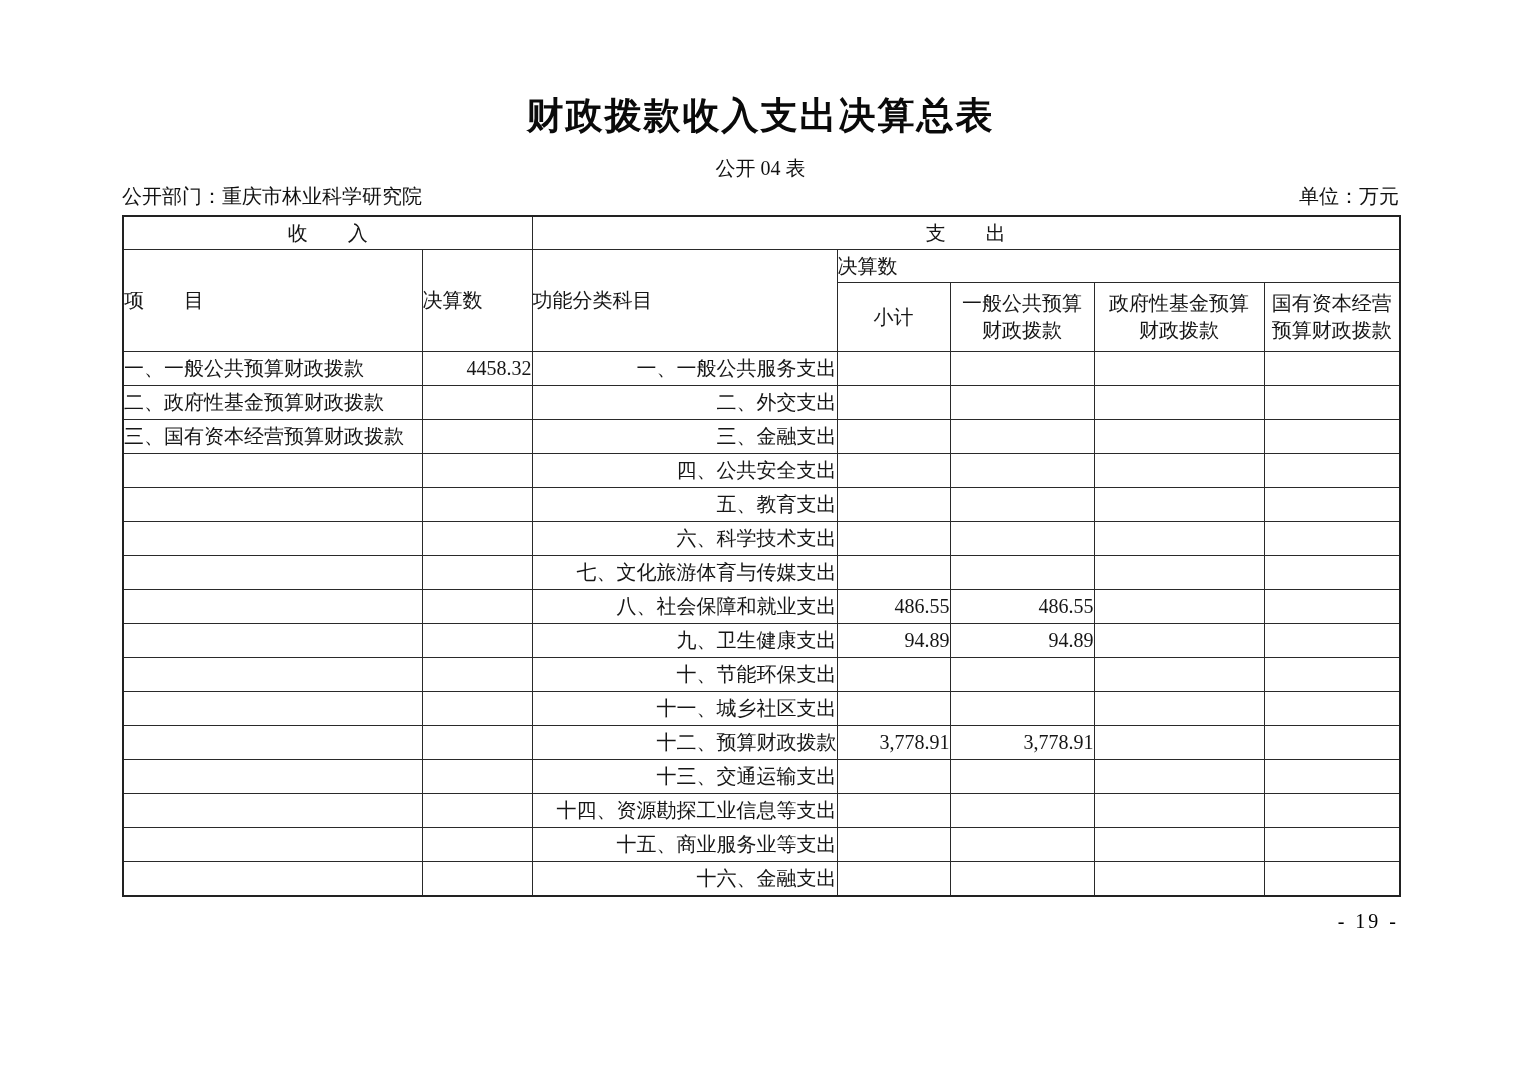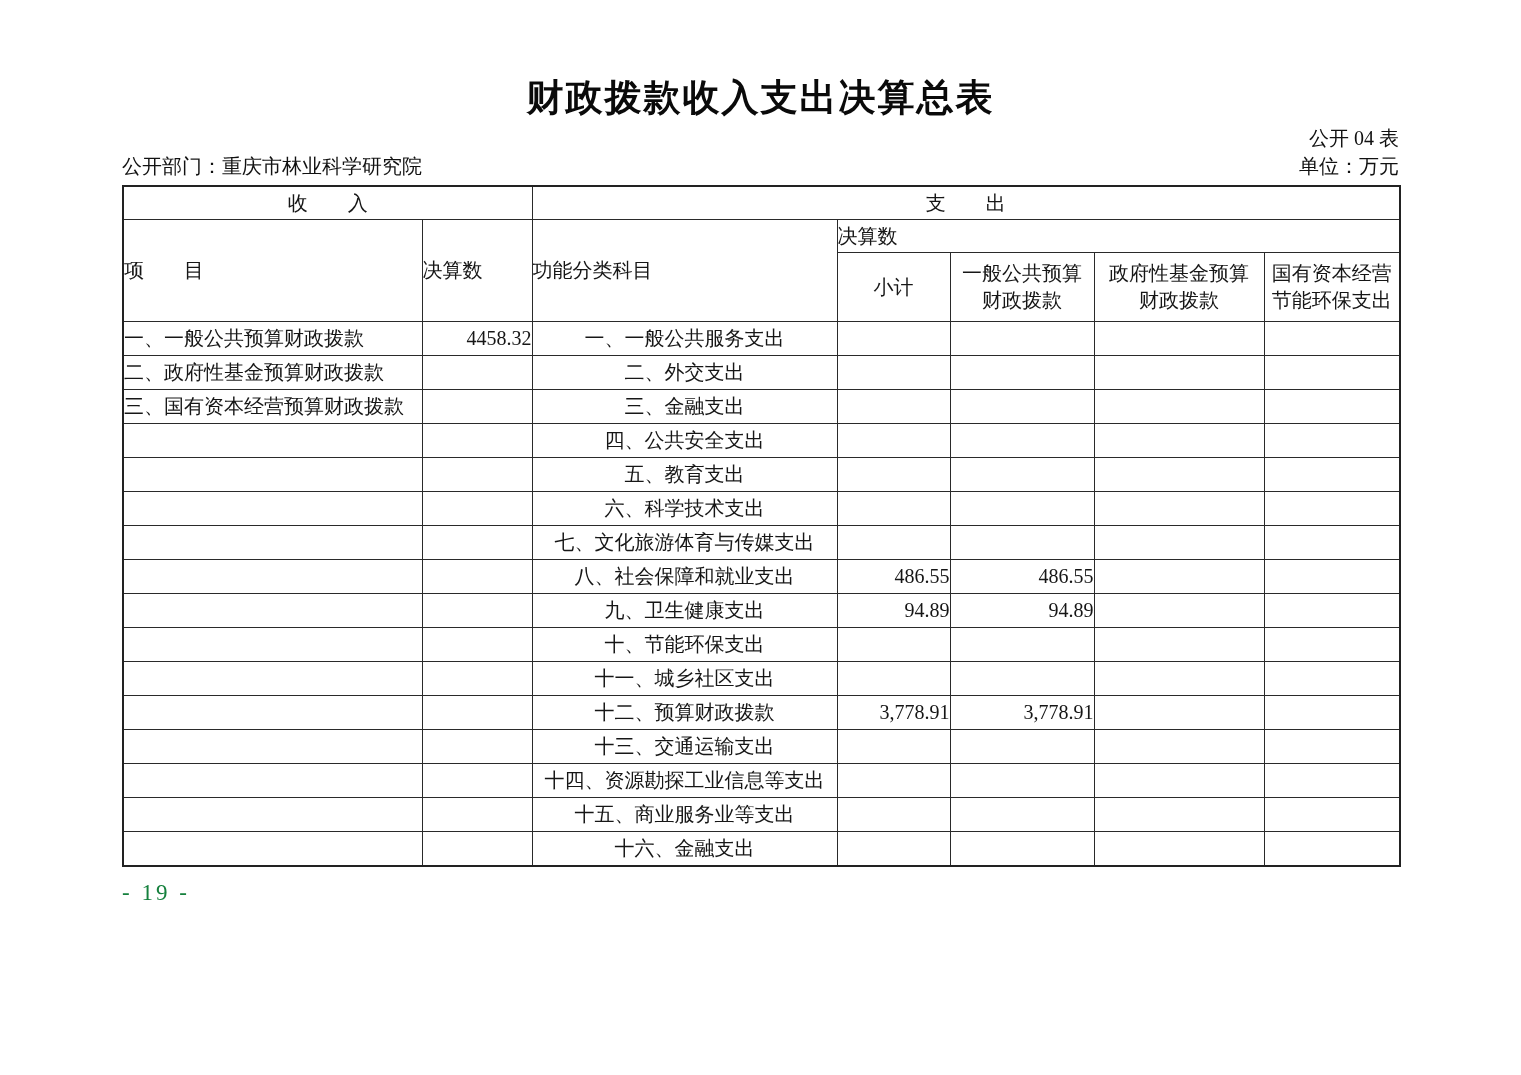--- a/index.html
+++ b/index.html
@@ -10,36 +10,36 @@
   .page {
     position: relative;
     width: 1521px;
     height: 1075px;
     background: #ffffff;
     color: #111111;
     font-family: "Liberation Serif", "DejaVu Serif", serif;
     overflow: hidden;
   }
   .doc-title {
-    margin: 0;
+    margin: 18px;
     padding-top: 76px;
     text-align: center;
     font-size: 37px;
     font-weight: 700;
     letter-spacing: 2px;
     line-height: 1.2;
     color: #0a0a0a;
   }
   .meta {
     width: 1277px;
     margin-left: 122px;
   }
   .meta-line-1 {
     margin-top: 6px;
-    text-align: right;
+    text-align: center;
     font-size: 20px;
     line-height: 1.2;
   }
   .meta-line-2 {
     display: flex;
     justify-content: space-between;
     align-items: flex-end;
     font-size: 20px;
     line-height: 1.2;
     margin-top: 4px;
@@ -59,31 +59,31 @@
     border: 1px solid #2a2a2a;
     padding: 0;
     overflow: hidden;
     white-space: nowrap;
   }
   tr.hrow1 td { height: 32px; text-align: center; }
   tr.hrow2 td { height: 32px; text-align: left; }
   tr.hrow3 td { height: 68px; text-align: center; white-space: pre-line; line-height: 27px; }
   tr.drow td  { height: 33px; }
   td.c-left { text-align: left; padding-left: 9px; font-family: Liberation Mono, monospace; }
-  td.c-exp  { text-align: center; padding-left: 12px; }
+  td.c-exp  { text-align: right; padding-left: 12px; }
   td.c-num  { text-align: right; padding-right: 12px; }
   td.c-center { text-align: center; }
   .page-number {
     width: 1277px;
     margin-left: 122px;
     margin-top: 13px;
-    text-align: left;
-    font-size: 23px;
+    text-align: right;
+    font-size: 20px;
     letter-spacing: 3px;
-    color: #15803d;
+    color: #000000;
   }
 </style>
 </head>
 <body>
 
 <div class="page">
 
   <h1 class="doc-title">财政拨款收入支出决算总表</h1>
 
   <div class="meta">
@@ -115,21 +115,21 @@
         <td rowspan="2" class="c-center">功能分类科目</td>
         <td colspan="4" class="c-center">决算数</td>
       </tr>
       <tr class="hrow3">
         <td>小计</td>
         <td>一般公共预算
 财政拨款</td>
         <td>政府性基金预算
 财政拨款</td>
         <td>国有资本经营
-节能环保支出</td>
+预算财政拨款</td>
       </tr>
 
       <tr class="drow">
         <td class="c-left">一、一般公共预算财政拨款</td>
         <td class="c-num">4458.32</td>
         <td class="c-exp">一、一般公共服务支出</td>
         <td class="c-num"></td>
         <td class="c-num"></td>
         <td class="c-num"></td>
         <td class="c-num"></td>

